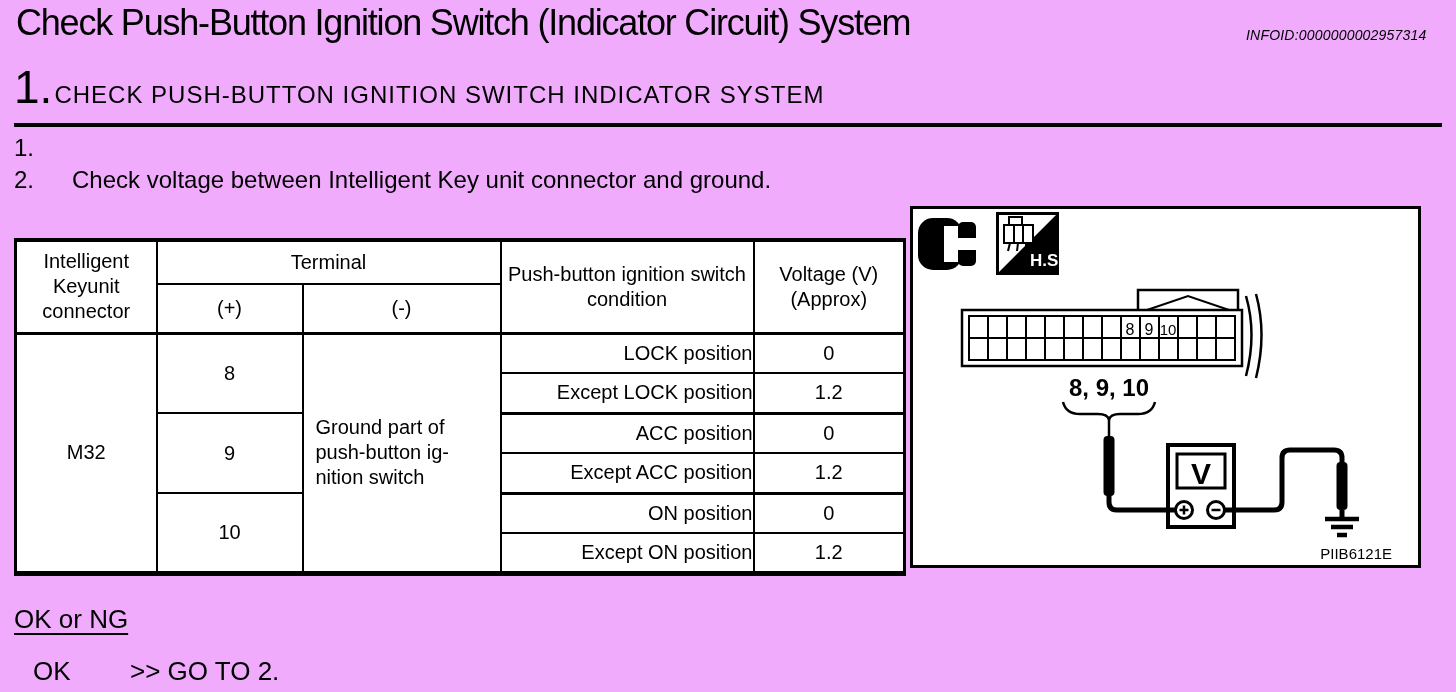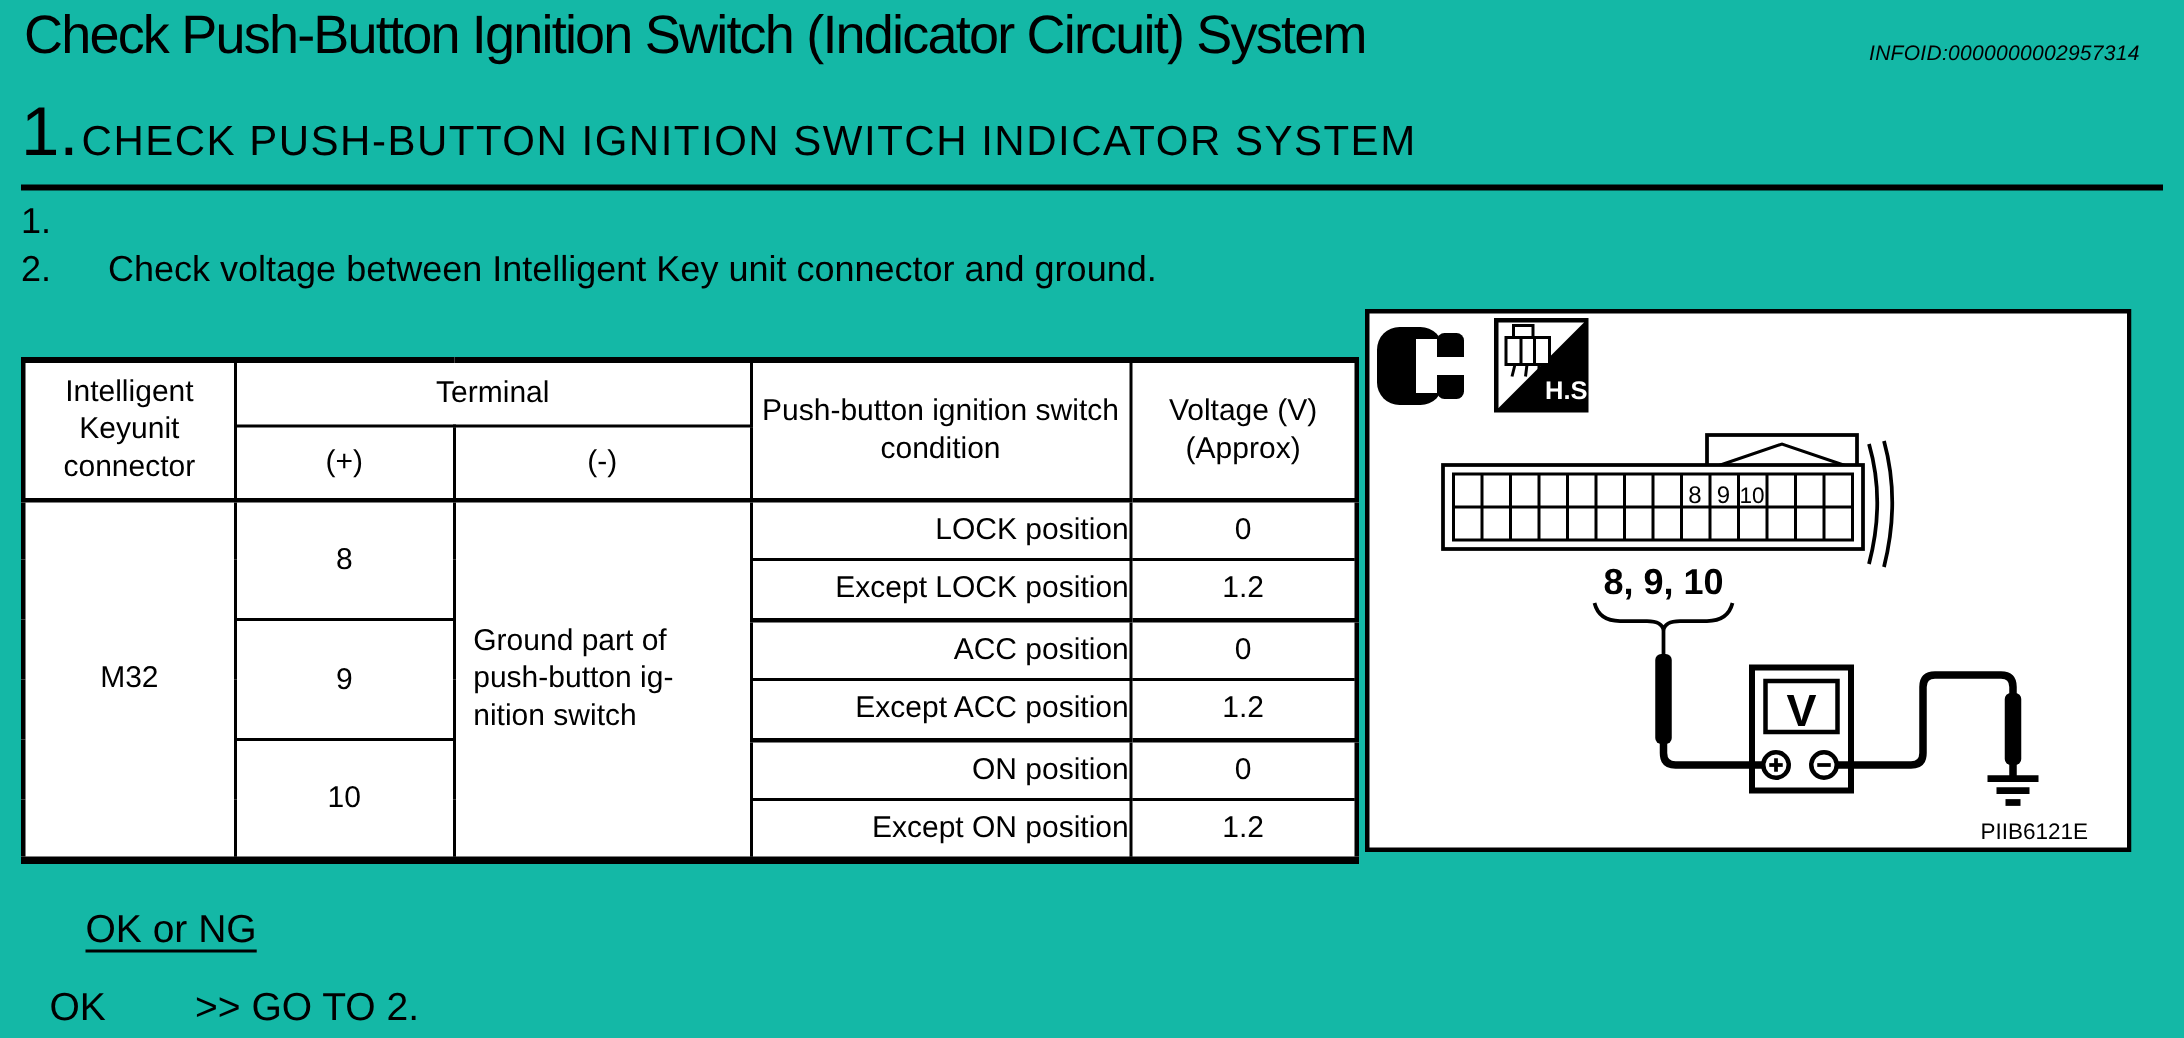--- a/index.html
+++ b/index.html
@@ -1,46 +1,46 @@
 <!DOCTYPE html>
 <html><head>
 <meta charset="utf-8">
 <style>
   html,body{margin:0;padding:0;background:#fff;}
   .page{
-    position:relative;width:1456px;height:692px;background:#14b8a6;
+    position:relative;width:1456px;height:692px;background:#f0abfc;
     font-family:"Liberation Sans",sans-serif;color:#000;overflow:hidden;
   }
   .abs{position:absolute;}
   
   .title{left:16px;top:2px;font-size:36px;letter-spacing:-1.2px;font-weight:400;white-space:nowrap;}
   .infoid{left:1246px;top:27px;font-size:14px;font-style:italic;letter-spacing:.2px;white-space:nowrap;text-align:right;}
   
   .sec{left:14px;top:64px;display:flex;align-items:baseline;white-space:nowrap;}
   .sec-num{font-size:46px;line-height:1;}
-  .sec-text{font-size:28px;letter-spacing:1px;margin-left:2px;}
+  .sec-text{font-size:24px;letter-spacing:1px;margin-left:2px;}
   .rule{left:14px;top:123px;width:1428px;height:4px;background:#000;}
   
   .steps{left:14px;top:132px;width:900px;}
   .step{display:flex;font-size:24px;line-height:32px;}
   .step-num{width:58px;flex:0 0 58px;}
   
   .tbl{left:14px;top:238px;border-collapse:collapse;table-layout:fixed;background:#fff;}
   .tbl td,.tbl th{border:2px solid #000;font-weight:400;font-size:20px;text-align:center;vertical-align:middle;padding:0;line-height:1.25;}
   .tbl{border:3px solid #000;border-top-width:4px;border-bottom-width:5px;}
   .hdr-span{border-bottom-width:3px !important;}
   .row-thin td{border-bottom-width:2px;}
   .row-group td{border-bottom-width:3px;}
   td.cell-cond{text-align:right;padding-left:12px;}
   td.cell-ground{text-align:left;padding-left:12px;padding-right:23px;}
   .h1r{height:44px;} .h2r{height:49px;} .br{height:40px;}
   
   .diagram{left:910px;top:206px;width:511px;height:362px;}
   
-  .result-label{left:14px;top:604px;font-size:26px;text-decoration:underline;text-decoration-thickness:2px;text-underline-offset:5px;white-space:nowrap;margin-left:43px;}
+  .result-label{left:14px;top:604px;font-size:26px;text-decoration:underline;text-decoration-thickness:2px;text-underline-offset:5px;white-space:nowrap;}
   .result-line{left:33px;top:656px;font-size:26px;display:flex;white-space:nowrap;}
   .result-status{display:inline-block;width:97px;}
 </style>
 </head>
 <body>
 
 <div class="page">
 
   <div class="abs title">Check Push-Button Ignition Switch (Indicator Circuit) System</div>
   <div class="abs infoid">INFOID:0000000002957314</div>

